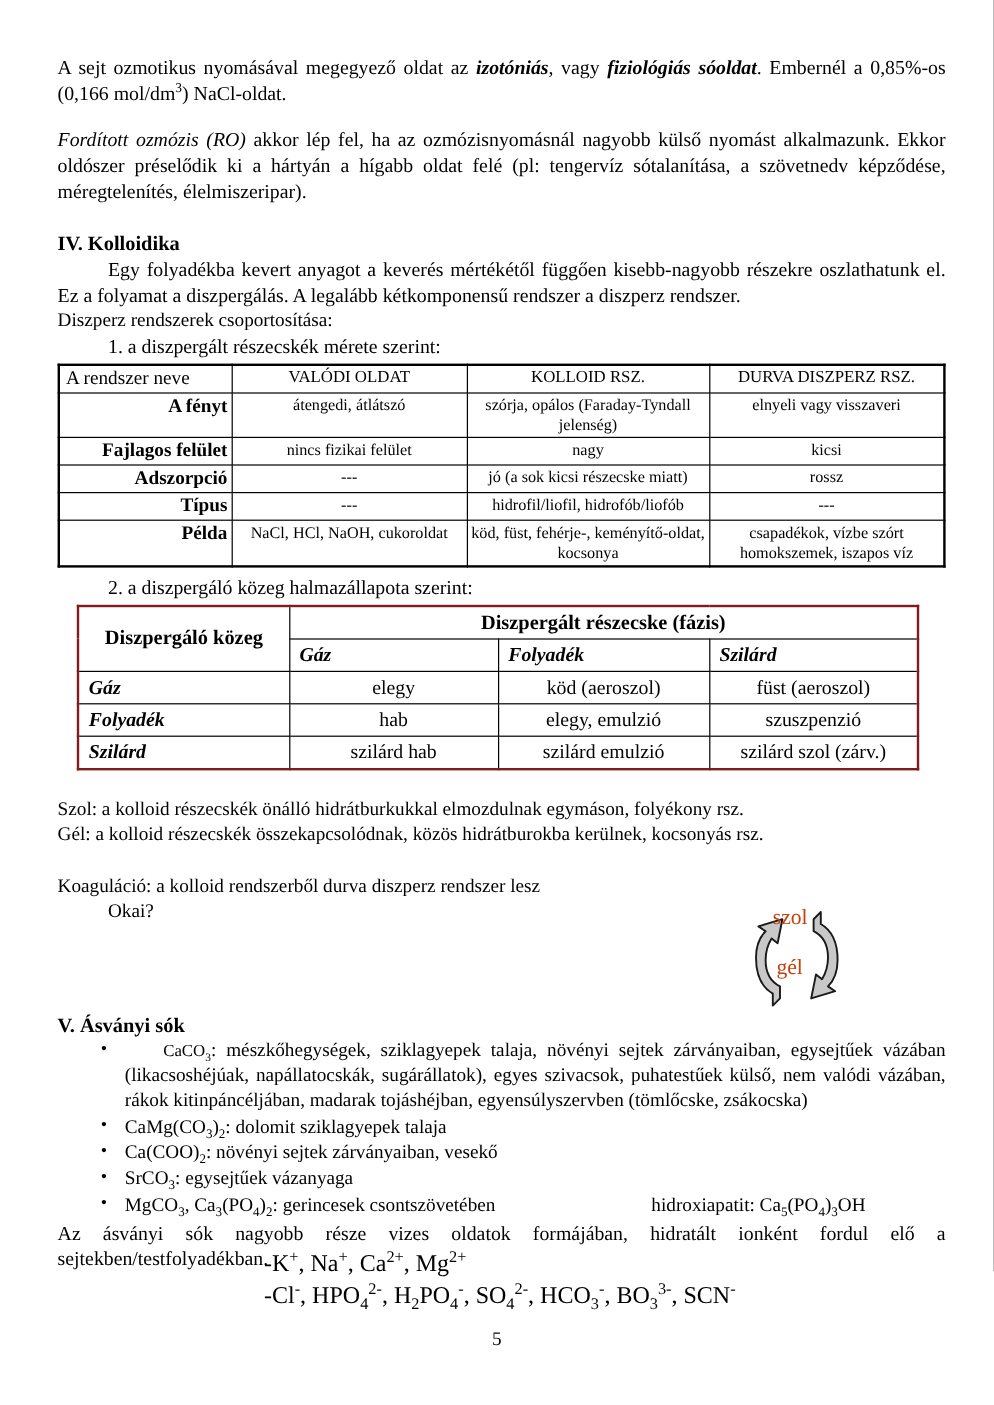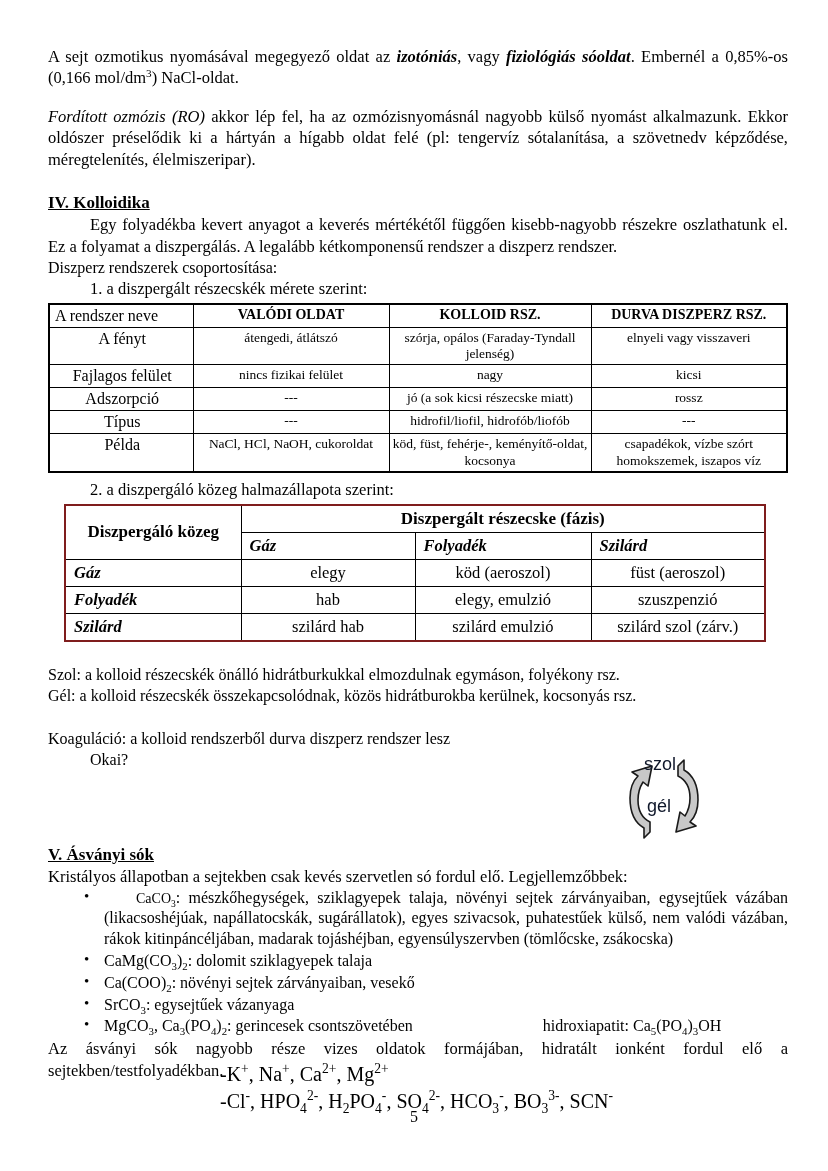--- a/index.html
+++ b/index.html
@@ -36,21 +36,20 @@
   }
   .ital { font-style: italic; }
   .bi { font-weight: bold; font-style: italic; }
   .spacer-md { height: 17px; }
   .spacer-lg { height: 22px; }
 
   h2.section {
     margin: 0;
     font-size: 17px;
     font-weight: bold;
-    text-decoration: underline;
     line-height: 1.3;
     font-family: "Liberation Serif", "DejaVu Serif", serif;
   }
   .indent-para {
     text-indent: 42px;
   }
   .line-plain {
     font-size: 16px;
     line-height: 1.32;
   }
@@ -70,32 +69,33 @@
     margin-top: 2px;
     border: 2px solid #000;
   }
   table.t1 td {
     border: 1px solid #000;
     vertical-align: top;
     padding: 2px 3px 2px 3px;
   }
   table.t1 td.rowhead {
     font-size: 16px;
-    text-align: center;
+    text-align: right;
     vertical-align: top;
     padding-left: 5px;
+    font-weight: bold;
   }
   table.t1 td.cell {
     font-size: 13.5px;
     text-align: center;
     line-height: 1.22;
   }
   table.t1 tr.hdr td {
     font-size: 14px;
-    font-weight: bold;
+    font-weight: normal;
     text-align: center;
     padding-top: 2px;
     padding-bottom: 2px;
   }
   table.t1 tr.hdr td.rowhead {
     font-weight: normal;
     font-size: 16px;
     text-align: left;
   }
 
@@ -139,23 +139,23 @@
   
   .cycle-wrap {
     position: absolute;
     left: 600px;
     top: 752px;
     width: 130px;
     height: 96px;
   }
   .cycle-label {
     position: absolute;
-    font-family: Liberation Sans, sans-serif;
+    font-family: Liberation Serif, serif;
     font-size: 18px;
-    color: #0f172a;
+    color: #c2410c;
   }
   .cycle-label.szol { left: 44px; top: 2px; }
   .cycle-label.gel  { left: 47px; top: 44px; }
 
   
   ul.bullets {
     margin: 0;
     padding-left: 56px;
     list-style: none;
   }
@@ -309,21 +309,20 @@
     <div class="line-plain">Gél: a kolloid részecskék összekapcsolódnak, közös hidrátburokba kerülnek, kocsonyás rsz.</div>
 
     <div class="spacer-lg"></div>
 
     <div class="line-plain">Koaguláció: a kolloid rendszerből durva diszperz rendszer lesz</div>
     <div class="line-plain" style="padding-left:42px">Okai?</div>
 
     <div style="height:74px"></div>
 
     <h2 class="section">V. Ásványi sók</h2>
-    <p style="text-align:left">Kristályos állapotban a sejtekben csak kevés szervetlen só fordul elő. Legjellemzőbbek:</p>
 
     <ul class="bullets">
       <li><span class="big-formula">CaCO<sub>3</sub></span><span>: mészkőhegységek, sziklagyepek talaja, növényi sejtek zárványaiban, egysejtűek vázában (likacsoshéjúak, napállatocskák, sugárállatok), egyes szivacsok, puhatestűek külső, nem valódi vázában, rákok kitinpáncéljában, madarak tojáshéjban, egyensúlyszervben (tömlőcske, zsákocska)</span></li>
       <li><span>CaMg(CO<sub>3</sub>)<sub>2</sub></span><span>: dolomit sziklagyepek talaja</span></li>
       <li><span>Ca(COO)<sub>2</sub></span><span>: növényi sejtek zárványaiban, vesekő</span></li>
       <li><span>SrCO<sub>3</sub></span><span>: egysejtűek vázanyaga</span></li>
       <li><span>MgCO<sub>3</sub>, Ca<sub>3</sub>(PO<sub>4</sub>)<sub>2</sub></span><span>: gerincesek csontszövetében</span><span class="hidrox">hidroxiapatit: Ca<sub>5</sub>(PO<sub>4</sub>)<sub>3</sub>OH</span></li>
     </ul>
 
     <p>Az ásványi sók nagyobb része vizes oldatok formájában, hidratált ionként fordul elő a sejtekben/testfolyadékban.</p>

